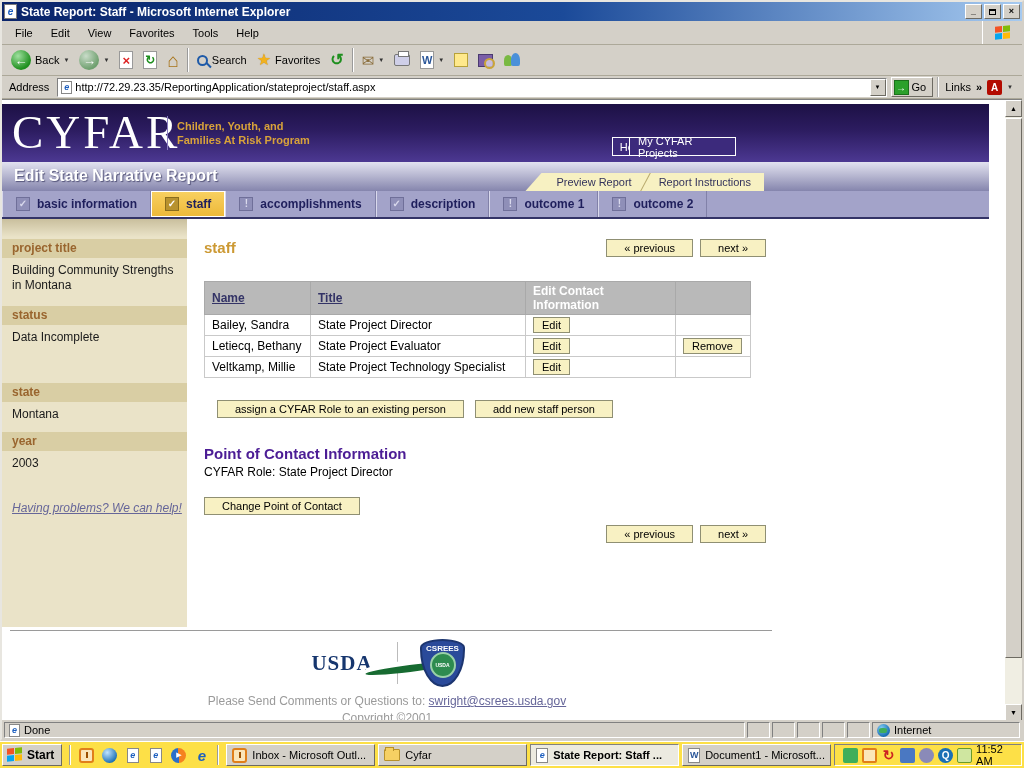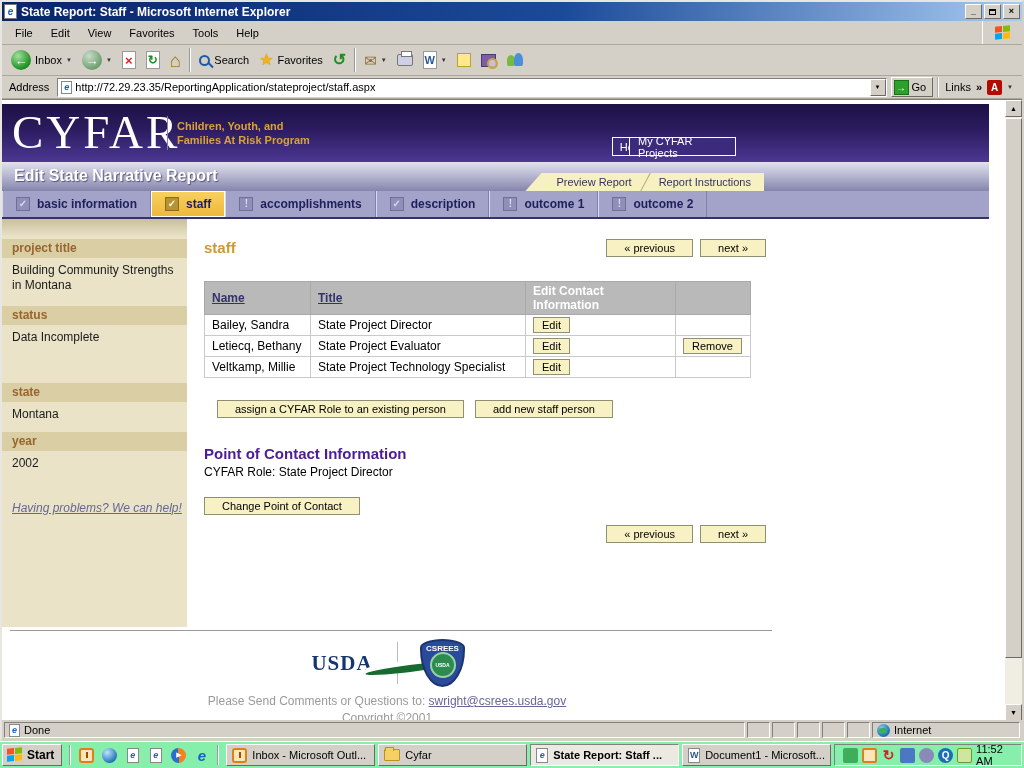--- a/index.html
+++ b/index.html
@@ -176,21 +176,21 @@
   .pane { display:flex; align-items:center; gap:4px; font-size:11px; padding:0 4px; }
   .pane-main { flex:1; }
   .pane-sm { width:23px; }
   .pane-zone { width:148px; }
   .mini-ie { width:11px; height:13px; background:#fff; border:1px solid #888; color:#1d5fbf; font-size:9px;
              font-weight:bold; font-style:italic; display:flex; align-items:center; justify-content:center; }
   .globe { width:13px; height:13px; border-radius:50%; background:radial-gradient(circle at 35% 30%,#7ec9f2,#1a6fb4 70%); position:relative; }
   .globe::after { content:""; position:absolute; left:2px; top:4px; width:8px; height:5px; background:#3fae5a; border-radius:40%; }
 
   
-  .taskbar { position:absolute; left:0; top:741px; width:1024px; height:27px; background:#86efac;
+  .taskbar { position:absolute; left:0; top:741px; width:1024px; height:27px; background:#fde047;
              border-top:1px solid #fff; display:flex; align-items:center; padding:0 2px; gap:3px; }
   .start-btn { display:flex; align-items:center; gap:4px; height:22px; padding:0 7px 0 4px; font-weight:bold;
                font-size:12px; background:#d4d0c8; }
   .ql-sep { width:2px; height:20px; border-left:1px solid #9a9a9a; border-right:1px solid #fff; margin:0 4px; }
   .ql { display:flex; align-items:center; gap:6px; }
   .ql-icon { width:17px; height:17px; display:flex; align-items:center; justify-content:center; }
   .clockface { width:15px; height:15px; border-radius:3px; background:#fbe6b9; border:2px solid #e07f1a; position:relative; }
   .clockface::after { content:""; position:absolute; left:5px; top:2px; width:2px; height:6px; background:#9a4f00; }
   .swirl { width:15px; height:15px; border-radius:50%; background:radial-gradient(circle at 35% 30%,#bfe3ff,#1a6fb4 75%); }
   .ie-doc { width:12px; height:15px; background:#fff; border:1px solid #888; color:#1d5fbf; font-size:9px;
@@ -242,21 +242,21 @@
           <i></i>
           <i></i>
           <i></i>
         </span>
     </span>
   </div>
 
   <div class="toolbar">
     <span class="tb-btn">
       <span class="ball back">←</span>
-      <span>Inbox</span>
+      <span>Back</span>
       <span class="caret">▼</span>
     </span>
     <span class="tb-btn">
       <span class="ball fwd">→</span>
       <span class="caret">▼</span>
     </span>
     <span class="tb-btn">
       <span class="page-ic stop">×</span>
     </span>
     <span class="tb-btn">
@@ -372,21 +372,21 @@
       <div class="content">
 
         <div class="sidebar">
           <div class="side-label" style="margin-top:20px;">project title</div>
           <div class="side-value">Building Community Strengths in Montana</div>
           <div class="side-label" style="margin-top:13px;">status</div>
           <div class="side-value">Data Incomplete</div>
           <div class="side-label" style="margin-top:38px;">state</div>
           <div class="side-value">Montana</div>
           <div class="side-label" style="margin-top:10px;">year</div>
-          <div class="side-value">2002</div>
+          <div class="side-value">2003</div>
           <a class="side-link" href="#">Having problems? We can help!</a>
         </div>
 
         <div class="main">
           <div class="heading-row">
             <span class="staff-h">staff</span>
             <span class="nav-btns">
               <button class="btn-cream">« previous</button>
               <button class="btn-cream">next »</button>
             </span>

